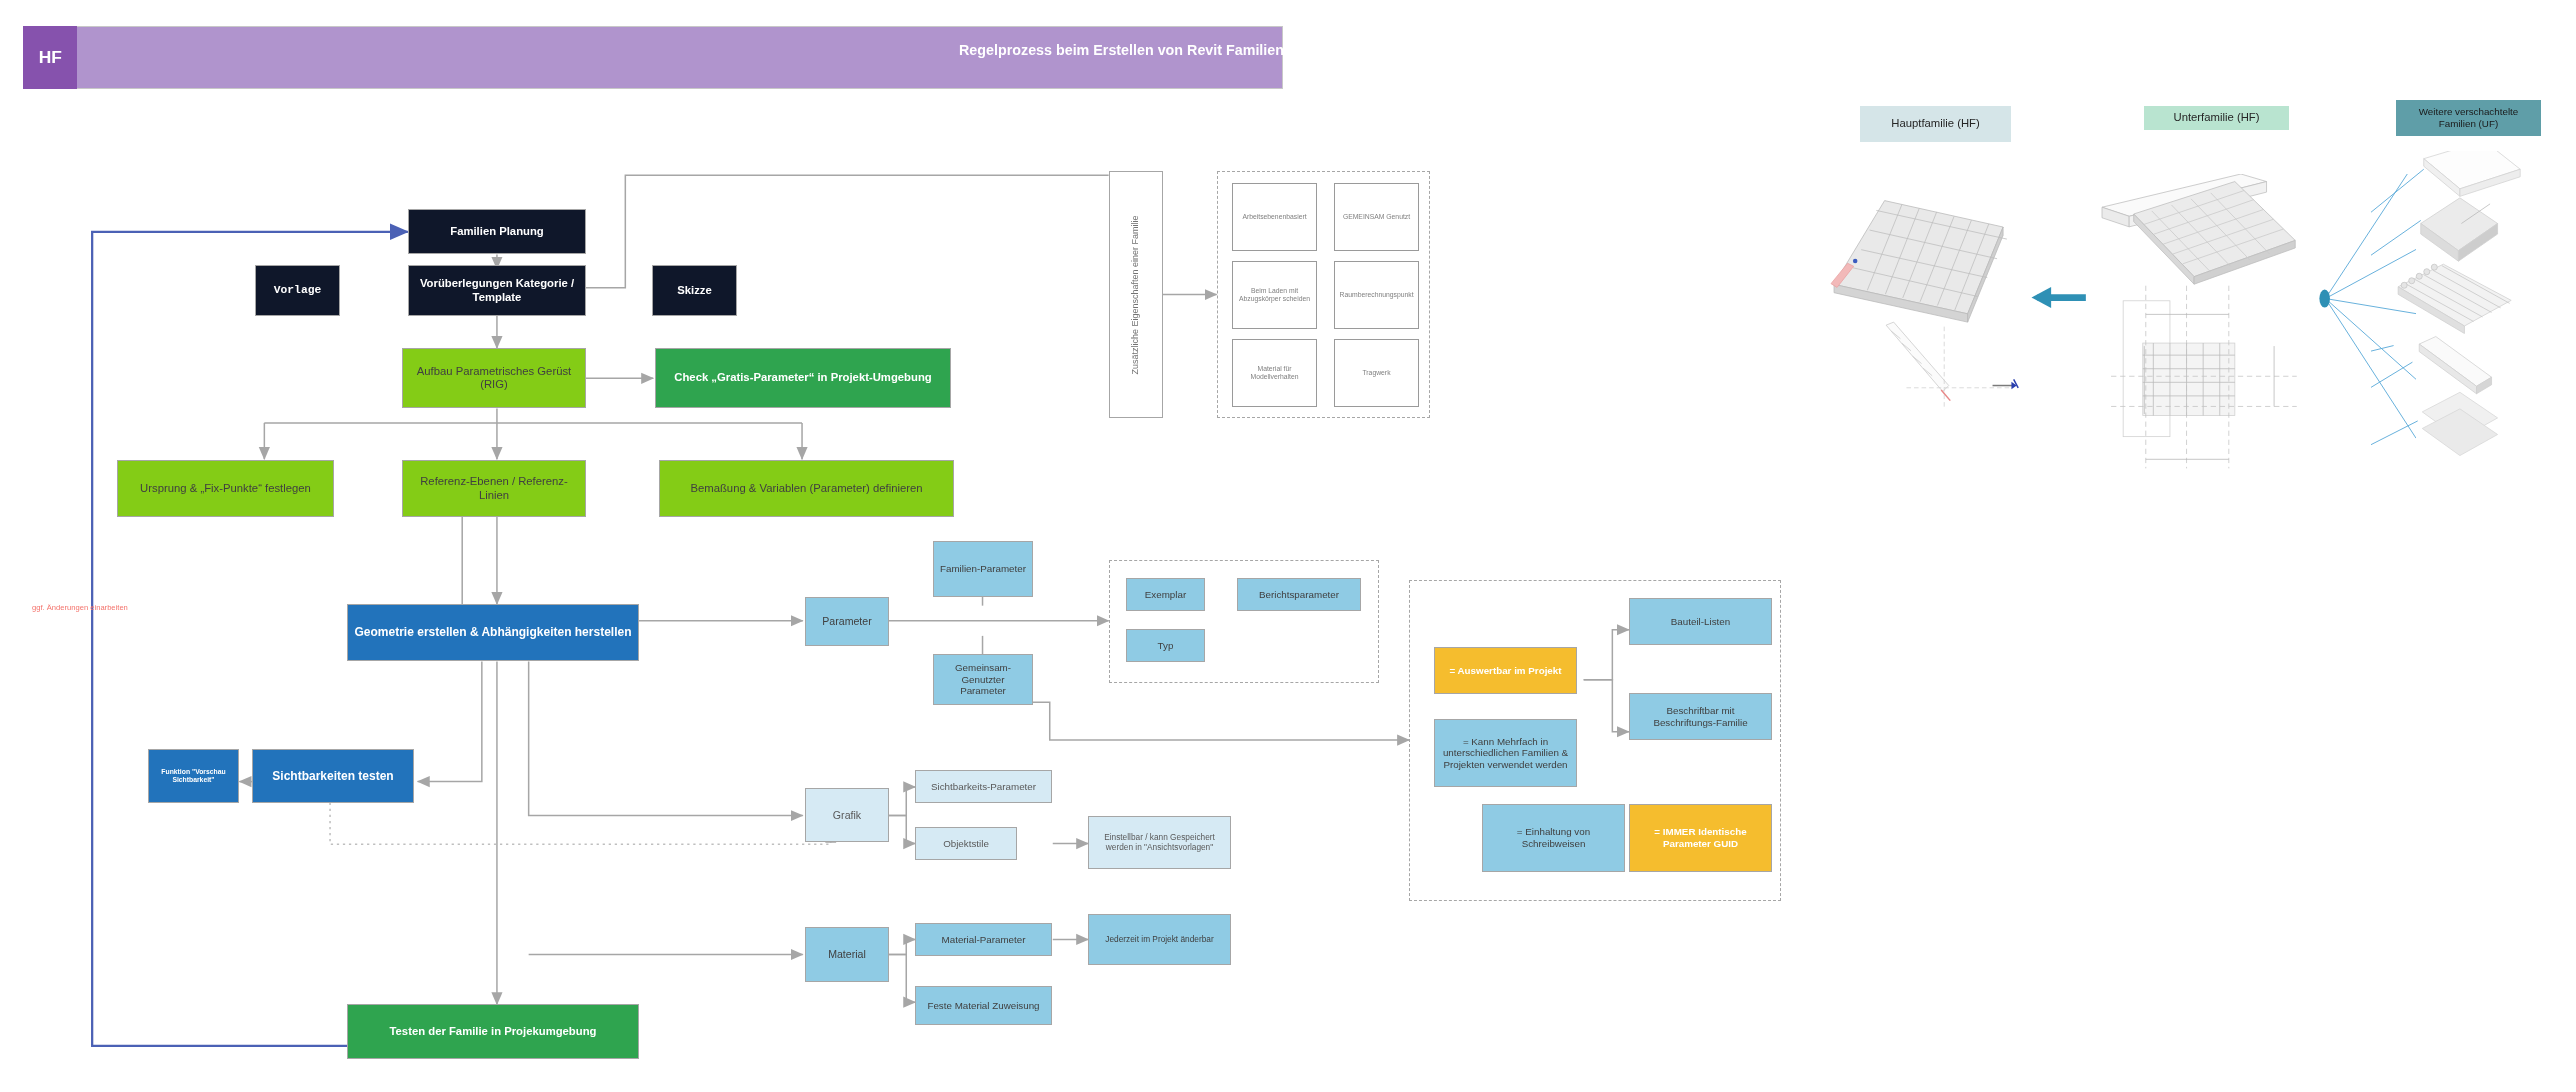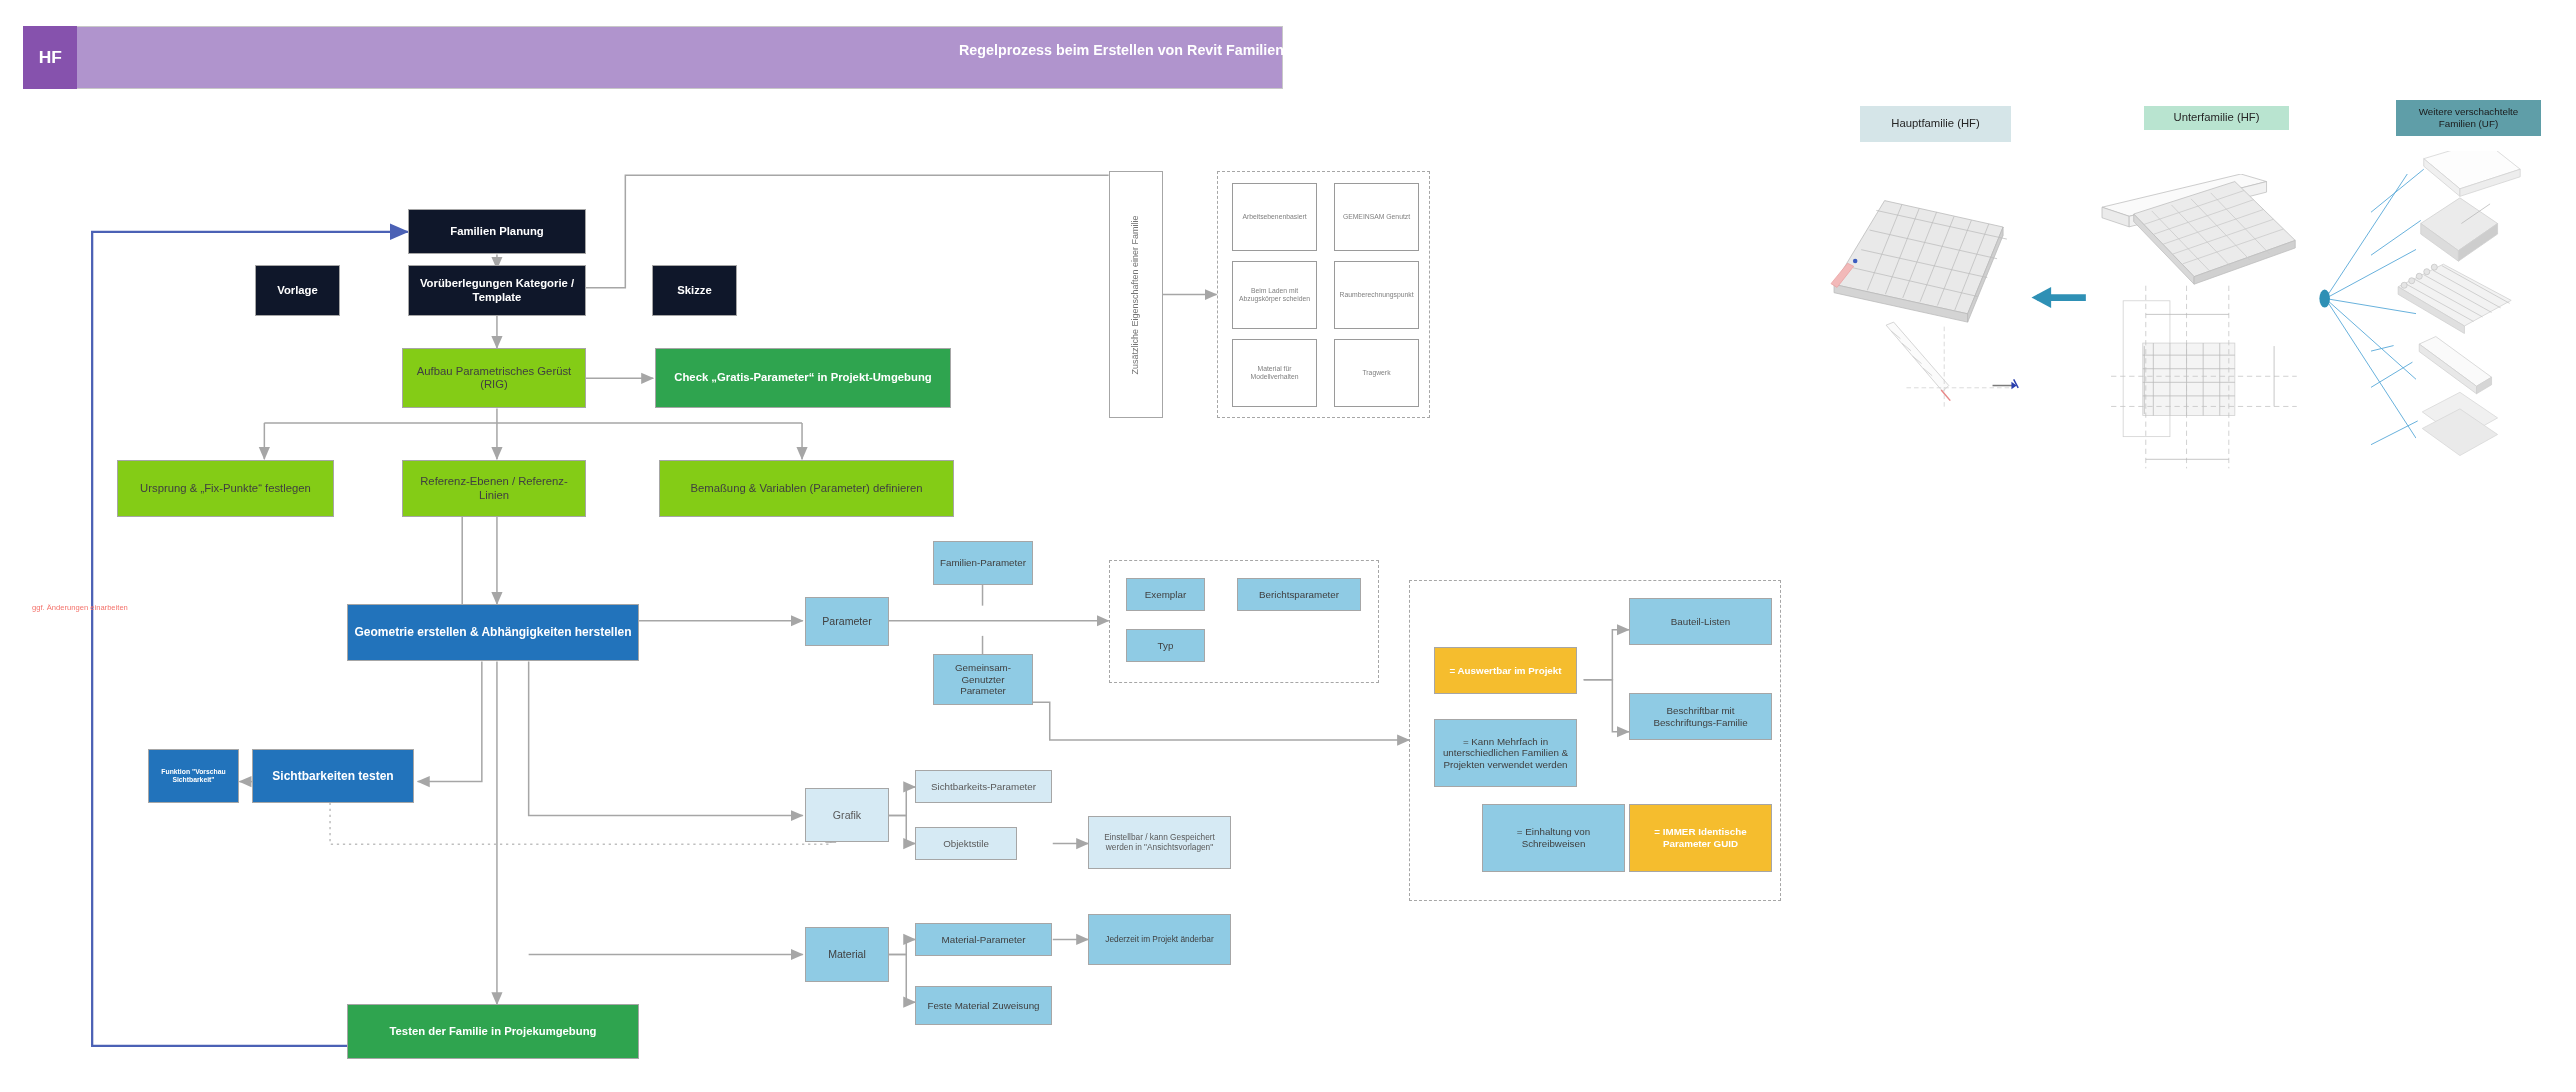--- a/index.html
+++ b/index.html
@@ -142,21 +142,21 @@
     <g>
       <path d="M2698,394 L2762,394" stroke="#2e90b5" stroke-width="9" fill="none"></path>
       <path d="M2690,394 L2716,380 L2716,408 z" fill="#2e90b5"></path>
     </g>
   </svg>
 
   <div class="node n-gray" style="left:408px;top:209px;width:178px;height:45px;font-size:11.3px;">
     <span>Familien Planung</span>
     </div>
 
-  <div class="node n-gray" style="left:255px;top:265px;width:85px;height:51px;font-size:11.3px;">
+  <div class="node n-gray" style="left:255px;top:265px;width:85px;height:51px;font-size:11.3px;font-family:Liberation Mono, monospace;">
     <span>Vorlage</span>
     </div>
 
   <div class="node n-gray" style="left:408px;top:265px;width:178px;height:51px;font-size:11.3px;">
     <span>Vorüberlegungen Kategorie / Template</span>
     </div>
 
   <div class="node n-gray" style="left:652px;top:265px;width:85px;height:51px;font-size:11.3px;">
     <span>Skizze</span>
     </div>
@@ -221,21 +221,21 @@
     <span>Material für Modellverhalten</span>
     </div>
   <div class="node n-white" style="left:1334px;top:339px;width:85px;height:68px;font-size:6.8px;">
     <span>Tragwerk</span>
     </div>
 
   <div class="node n-midblue" style="left:805px;top:597px;width:84px;height:49px;font-size:10.6px;">
     <span>Parameter</span>
     </div>
 
-  <div class="node n-midblue" style="left:933px;top:541px;width:100px;height:44px;font-size:9.8px;">
+  <div class="node n-midblue" style="left:933px;top:541px;width:100px;height:56px;font-size:9.8px;">
     <span>Familien-Parameter</span>
     </div>
 
   <div class="node n-midblue" style="left:933px;top:654px;width:100px;height:51px;font-size:9.8px;">
     <span>Gemeinsam-Genutzter Parameter</span>
     </div>
 
   <div class="dashgroup" style="left:1109px;top:560px;width:270px;height:123px;"></div>
   <div class="node n-midblue" style="left:1126px;top:578px;width:79px;height:33px;font-size:9.8px;">
     <span>Exemplar</span>

